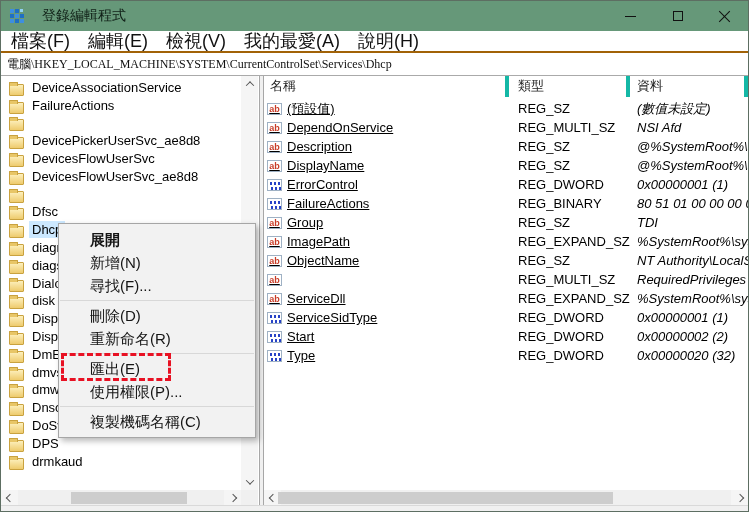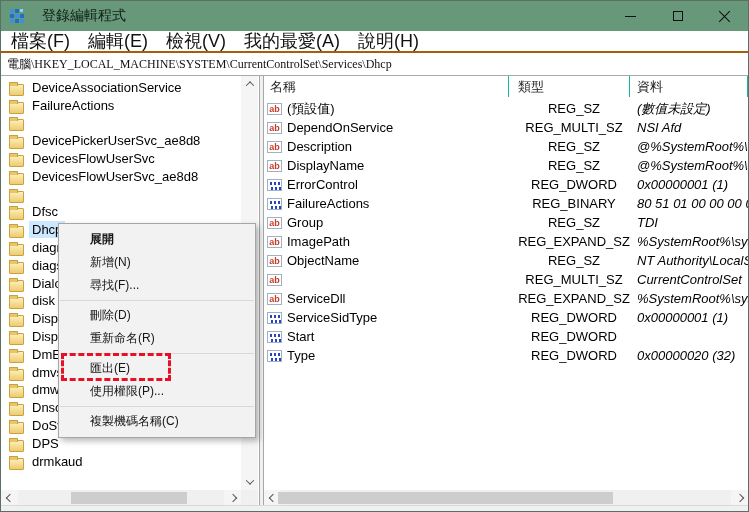--- a/index.html
+++ b/index.html
@@ -67,41 +67,41 @@
   .sb-thumb{position:absolute;top:2px;height:12px;background:#cdcdcd;}
   .corner{position:absolute;right:1px;bottom:0;width:17px;height:16px;background:#f0f0f0;}
   .chev{display:inline-block;width:6px;height:6px;border:solid #555;border-width:1.5px 1.5px 0 0;}
   .chev.up{transform:rotate(-45deg) translate(-1px,1px);}
   .chev.down{transform:rotate(135deg) translate(-1px,1px);}
   .chev.left{transform:rotate(-135deg);}
   .chev.right{transform:rotate(45deg);}
 
   
   .lv-header{display:grid;grid-template-columns:245px 121px 1fr;height:21px;font-size:13px;color:#1d1d1d;}
-  .lv-header .hcell{line-height:21px;border-right:1px solid #14b8a6;overflow:hidden;white-space:nowrap;}
+  .lv-header .hcell{line-height:21px;border-right:4px solid #14b8a6;overflow:hidden;white-space:nowrap;font-family:Liberation Mono, monospace;}
   .hcell.c-name{padding-left:6px;}
   .hcell.c-type{padding-left:9px;}
   .hcell.c-data{padding-left:7px;}
   .lv-rows{position:absolute;left:0;top:23px;right:0;}
   .lv-row{display:grid;grid-template-columns:245px 121px 1fr;height:19px;align-items:center;
           font-size:13px;color:#000;white-space:nowrap;}
   .lv-cell{overflow:hidden;}
-  .cell-name{display:flex;align-items:center;padding-left:3px;}
-  .cell-type{padding-left:9px;text-align:center;}
+  .cell-name{display:flex;align-items:center;padding-left:3px;text-decoration:underline;}
+  .cell-type{padding-left:9px;}
   .cell-data{padding-left:7px;font-style:italic;}
   .vicon{flex:0 0 auto;width:15px;height:12px;margin-right:5px;background:#fff;border:1px solid #9fb1c4;
          position:relative;display:flex;align-items:center;justify-content:center;}
   .vicon.str{color:var(--icon-red);font-size:9px;font-weight:bold;line-height:10px;font-family:"Liberation Sans",sans-serif;}
   .vicon.bin::before{content:"";position:absolute;left:2px;top:2px;width:2px;height:3px;background:var(--icon-blue);
          box-shadow:4px 0 var(--icon-blue),8px 0 var(--icon-blue),1px 5px var(--icon-blue),5px 5px var(--icon-blue),9px 5px var(--icon-blue);}
 
   
   .context-menu{position:absolute;left:57px;top:222px;width:198px;background:#f2f2f2;
                 border:1px solid #a6a6a6;box-shadow:3px 3px 6px rgba(0,0,0,.28);padding:4px 0;z-index:10;}
-  .cm-item{height:23px;line-height:23px;padding-left:31px;font-size:12px;color:#151515;position:relative;white-space:nowrap;}
+  .cm-item{height:23px;line-height:23px;padding-left:31px;font-size:15px;color:#151515;position:relative;white-space:nowrap;}
   .cm-item.bold{font-weight:bold;}
   .cm-sep{height:1px;background:#d8d8d8;margin:3px 1px;}
 
   
   .red-annotation{position:absolute;left:60px;top:352px;width:110px;height:28px;
                   border:3px dashed var(--annotation);z-index:11;}
 
   
   .bottom-frame{position:absolute;left:0;bottom:0;width:100%;height:6px;background:#f0f0f0;border-top:1px solid #d9d9d9;}
 </style>
@@ -342,21 +342,21 @@
               <span>ObjectName</span>
             </div>
             <div class="lv-cell cell-type">REG_SZ</div>
             <div class="lv-cell cell-data">NT Authority\LocalS</div>
           </div>
           <div class="lv-row">
             <div class="lv-cell cell-name">
               <span class="vicon str">ab</span>
             </div>
             <div class="lv-cell cell-type">REG_MULTI_SZ</div>
-            <div class="lv-cell cell-data">CurrentControlSet</div>
+            <div class="lv-cell cell-data">RequiredPrivileges</div>
           </div>
           <div class="lv-row">
             <div class="lv-cell cell-name">
               <span class="vicon str">ab</span>
               <span>ServiceDll</span>
             </div>
             <div class="lv-cell cell-type">REG_EXPAND_SZ</div>
             <div class="lv-cell cell-data">%SystemRoot%\sys</div>
           </div>
           <div class="lv-row">
@@ -366,20 +366,21 @@
             </div>
             <div class="lv-cell cell-type">REG_DWORD</div>
             <div class="lv-cell cell-data">0x00000001 (1)</div>
           </div>
           <div class="lv-row">
             <div class="lv-cell cell-name">
               <span class="vicon bin"></span>
               <span>Start</span>
             </div>
             <div class="lv-cell cell-type">REG_DWORD</div>
+            <div class="lv-cell cell-data">0x00000002 (2)</div>
           </div>
           <div class="lv-row">
             <div class="lv-cell cell-name">
               <span class="vicon bin"></span>
               <span>Type</span>
             </div>
             <div class="lv-cell cell-type">REG_DWORD</div>
             <div class="lv-cell cell-data">0x00000020 (32)</div>
           </div>
         </div>

